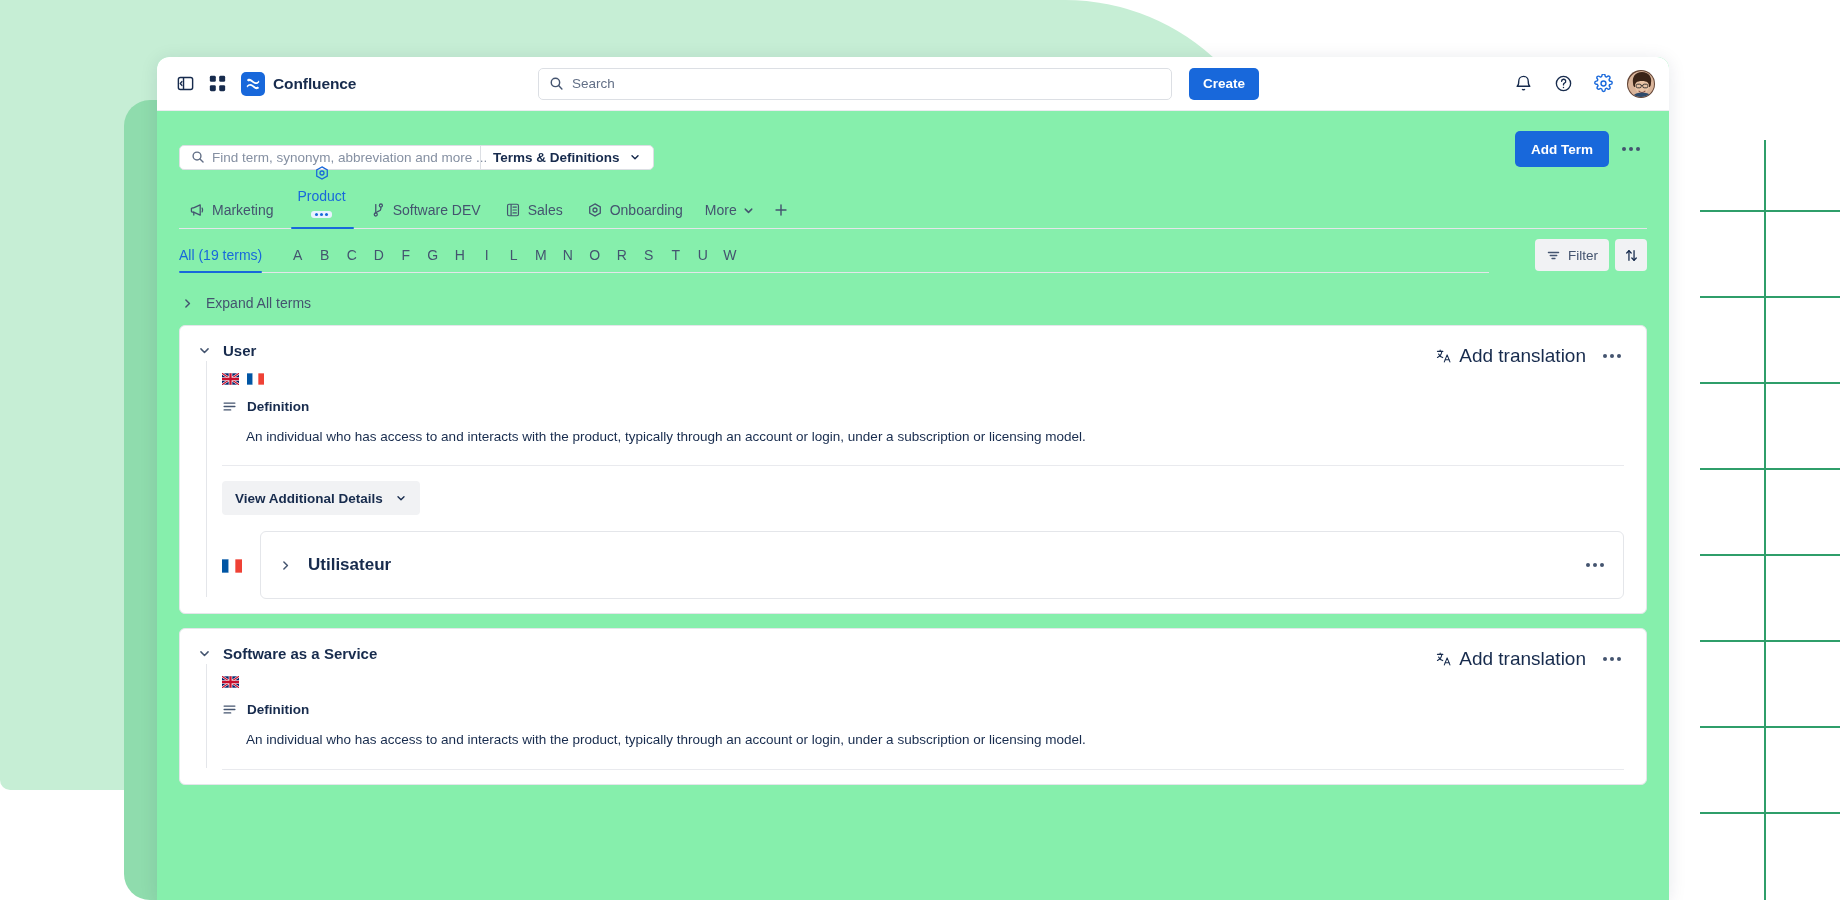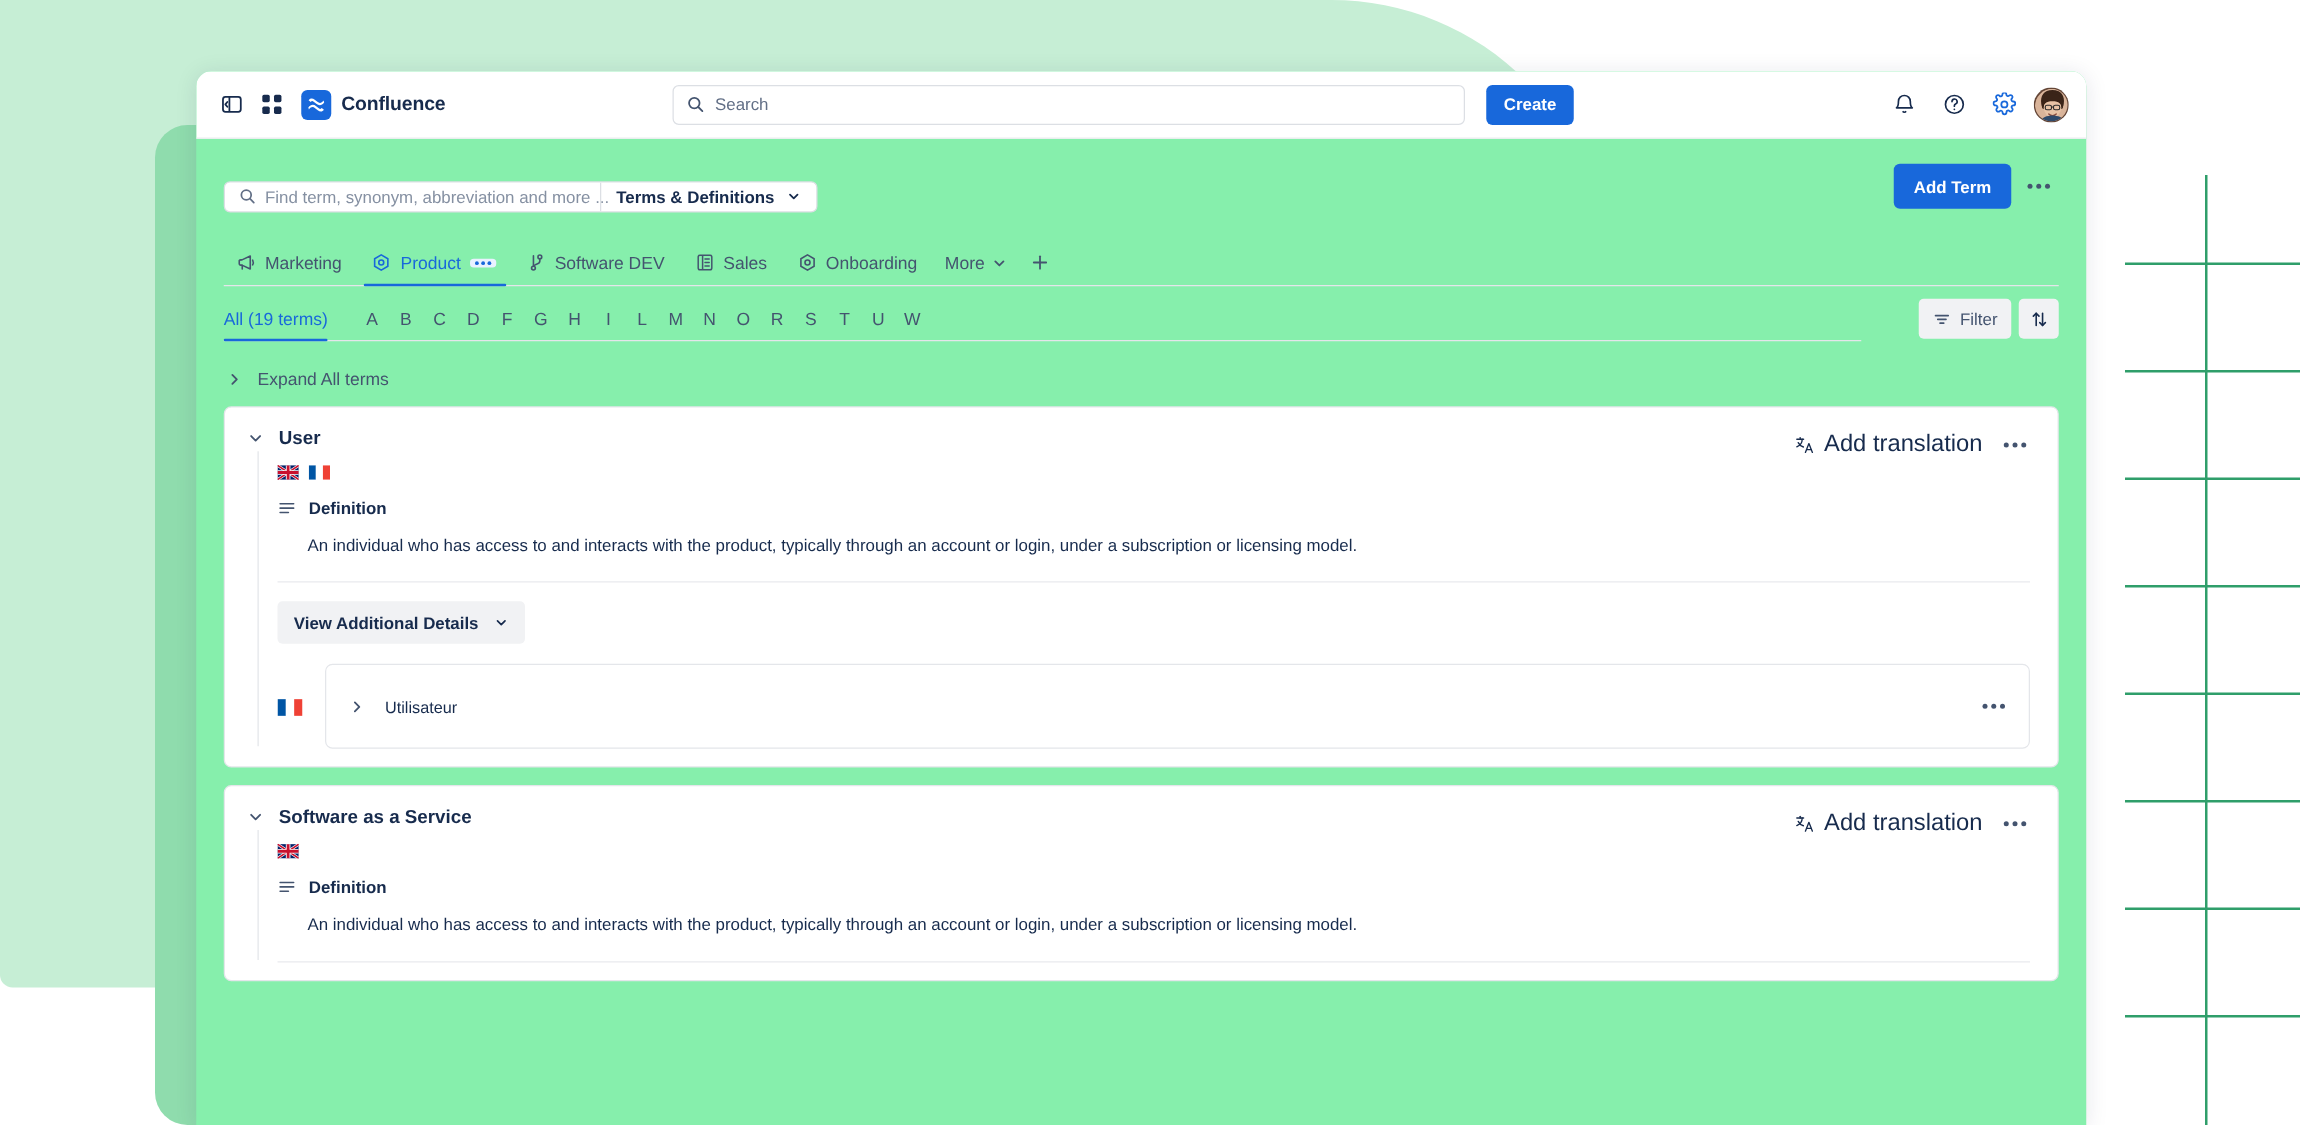--- a/index.html
+++ b/index.html
@@ -160,21 +160,21 @@
     margin: 6px 22px 0 22px;
     border-bottom: 1px solid #e4e6ea;
     height: 40px; gap: 2px;
   }
   .tab {
     display: flex; align-items: center; gap: 7px;
     padding: 0 12px 10px 10px;
     font-size: 14px; color: #44546f; font-weight: 400;
     position: relative; white-space: nowrap;
   }
-  .tab.active { color: #1868db; font-weight: 500; }
+  .tab.active { color: #1868db; font-weight: 500; flex-direction: column; }
   .tab.active::after {
     content: ""; position: absolute; left: 4px; right: 4px; bottom: -1px;
     height: 2px; background: #1868db; border-radius: 1px;
   }
   .tab .tabdots {
     background: #e9f2ff; border-radius: 3px;
     padding: 2px 4px; display: flex; gap: 2px; align-items: center;
   }
   .tab .tabdots i { width: 3px; height: 3px; border-radius: 50%; background: #1868db; display: block; }
   .tab-more { display: flex; align-items: center; gap: 5px; padding: 0 8px 10px 8px; font-size: 14px; color: #44546f; }
@@ -269,21 +269,21 @@
     display: flex; align-items: center;
     margin-top: 16px;
   }
   .trans-flag { width: 38px; flex: none; font-size: 15px; line-height: 1; }
   .trans-box {
     flex: 1; border: 1px solid #e4e6ea; border-radius: 6px;
     height: 68px; display: flex; align-items: center;
     padding: 0 18px 0 18px; position: relative;
   }
   .trans-box .chev-r { color: #44546f; margin-right: 16px; display:flex; }
-  .trans-name { font-size: 13px; font-weight: 400; color: #172b4d; }
+  .trans-name { font-size: 17px; font-weight: 700; color: #172b4d; }
   .trans-box .kebab { position: absolute; right: 12px; }
 
   svg { display: block; }
 </style>
 </head>
 <body>
 
 <div id="stage">
 
   <div class="bg-mint"></div>

